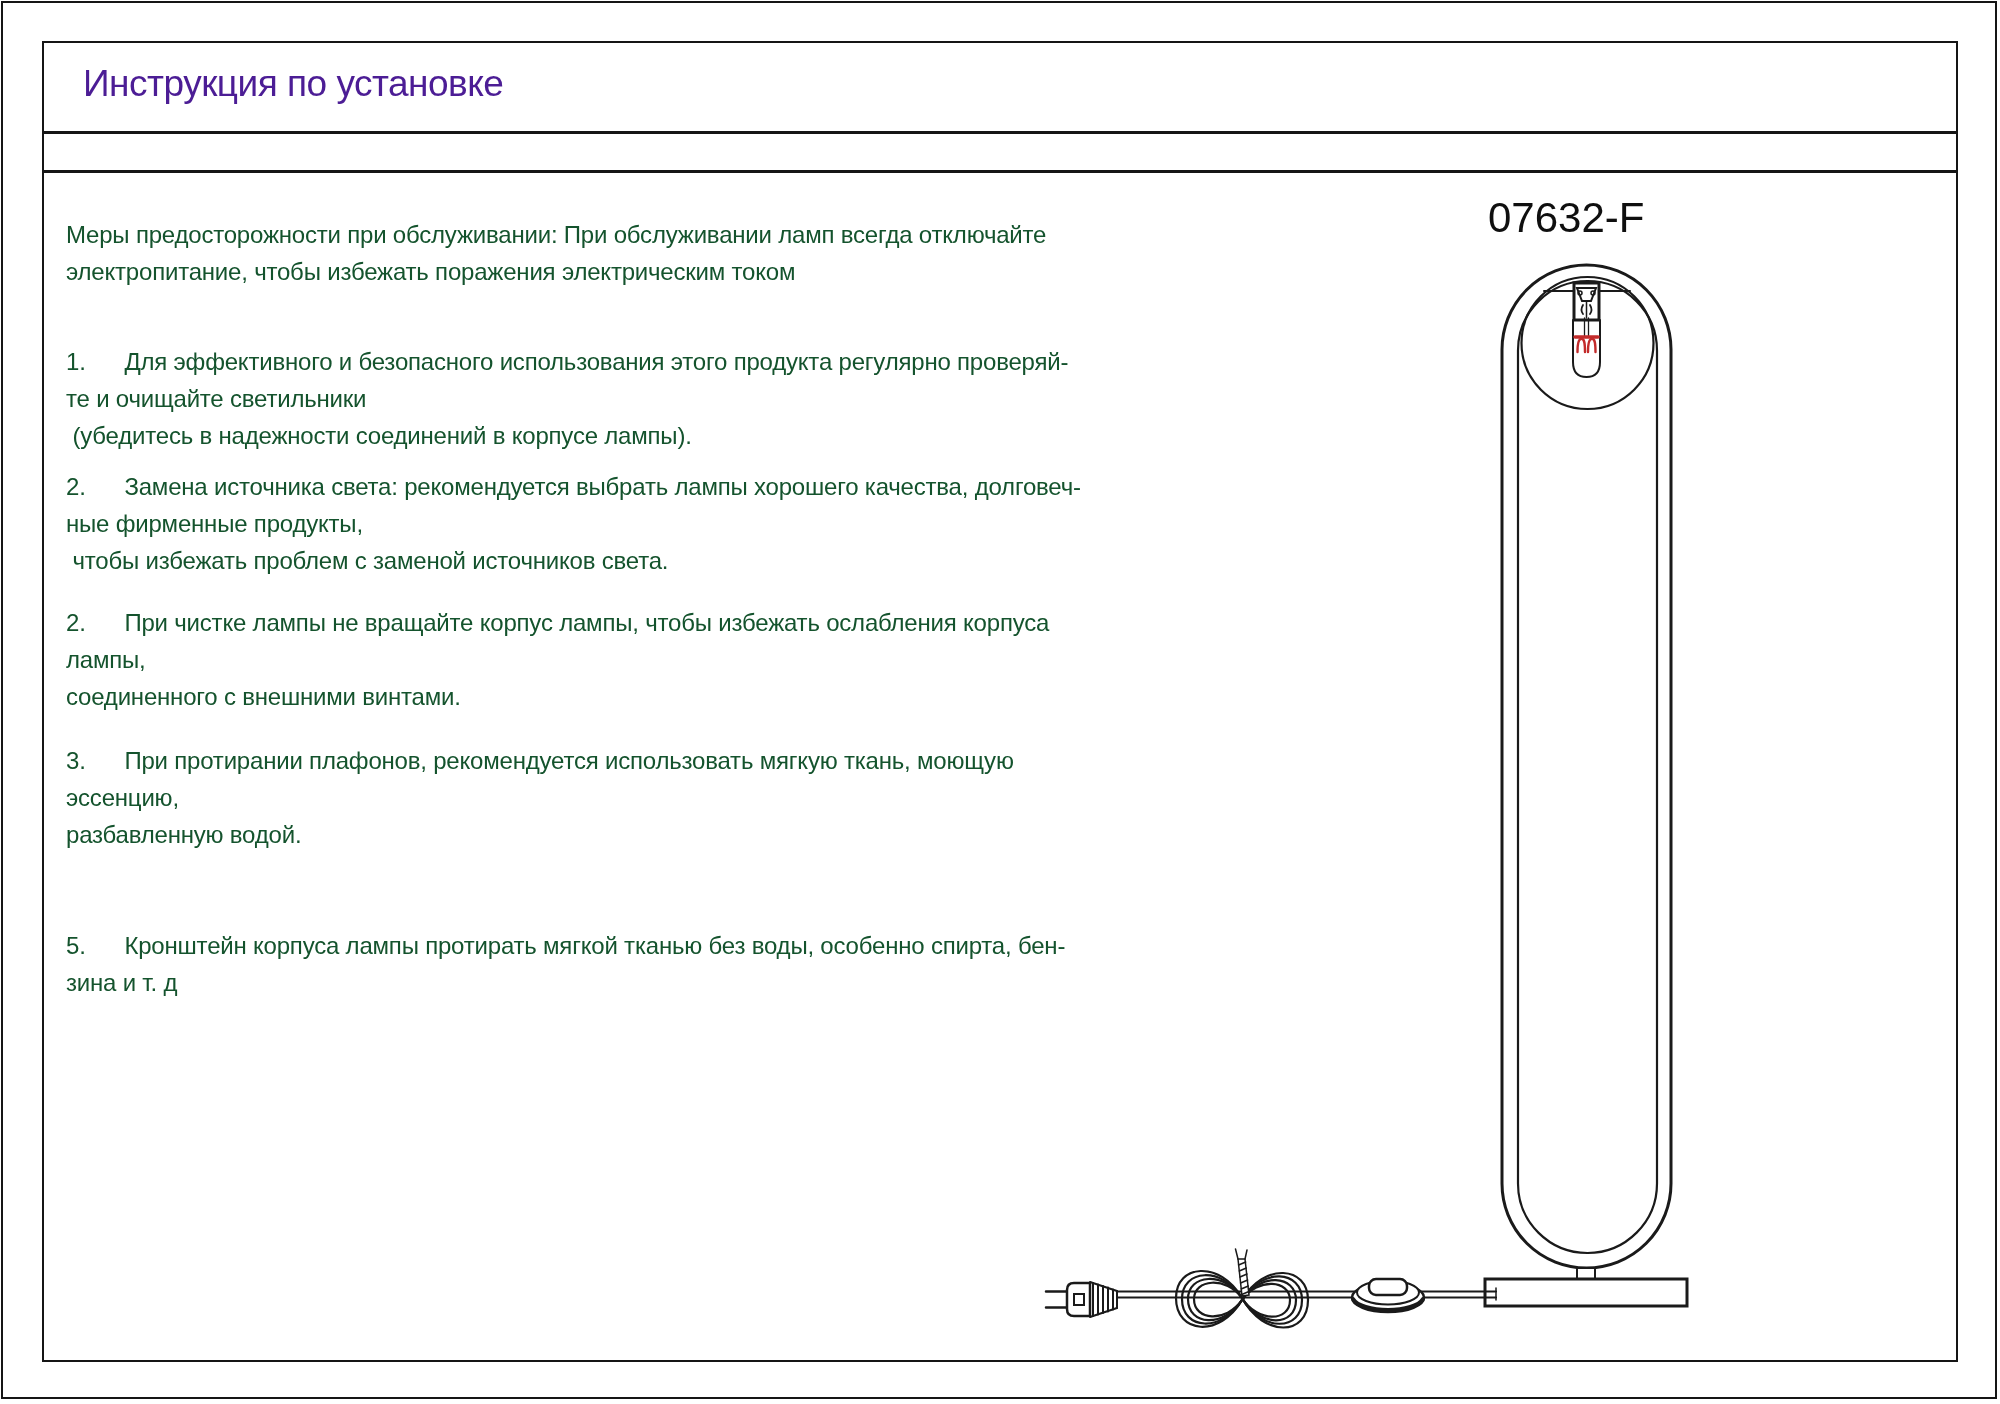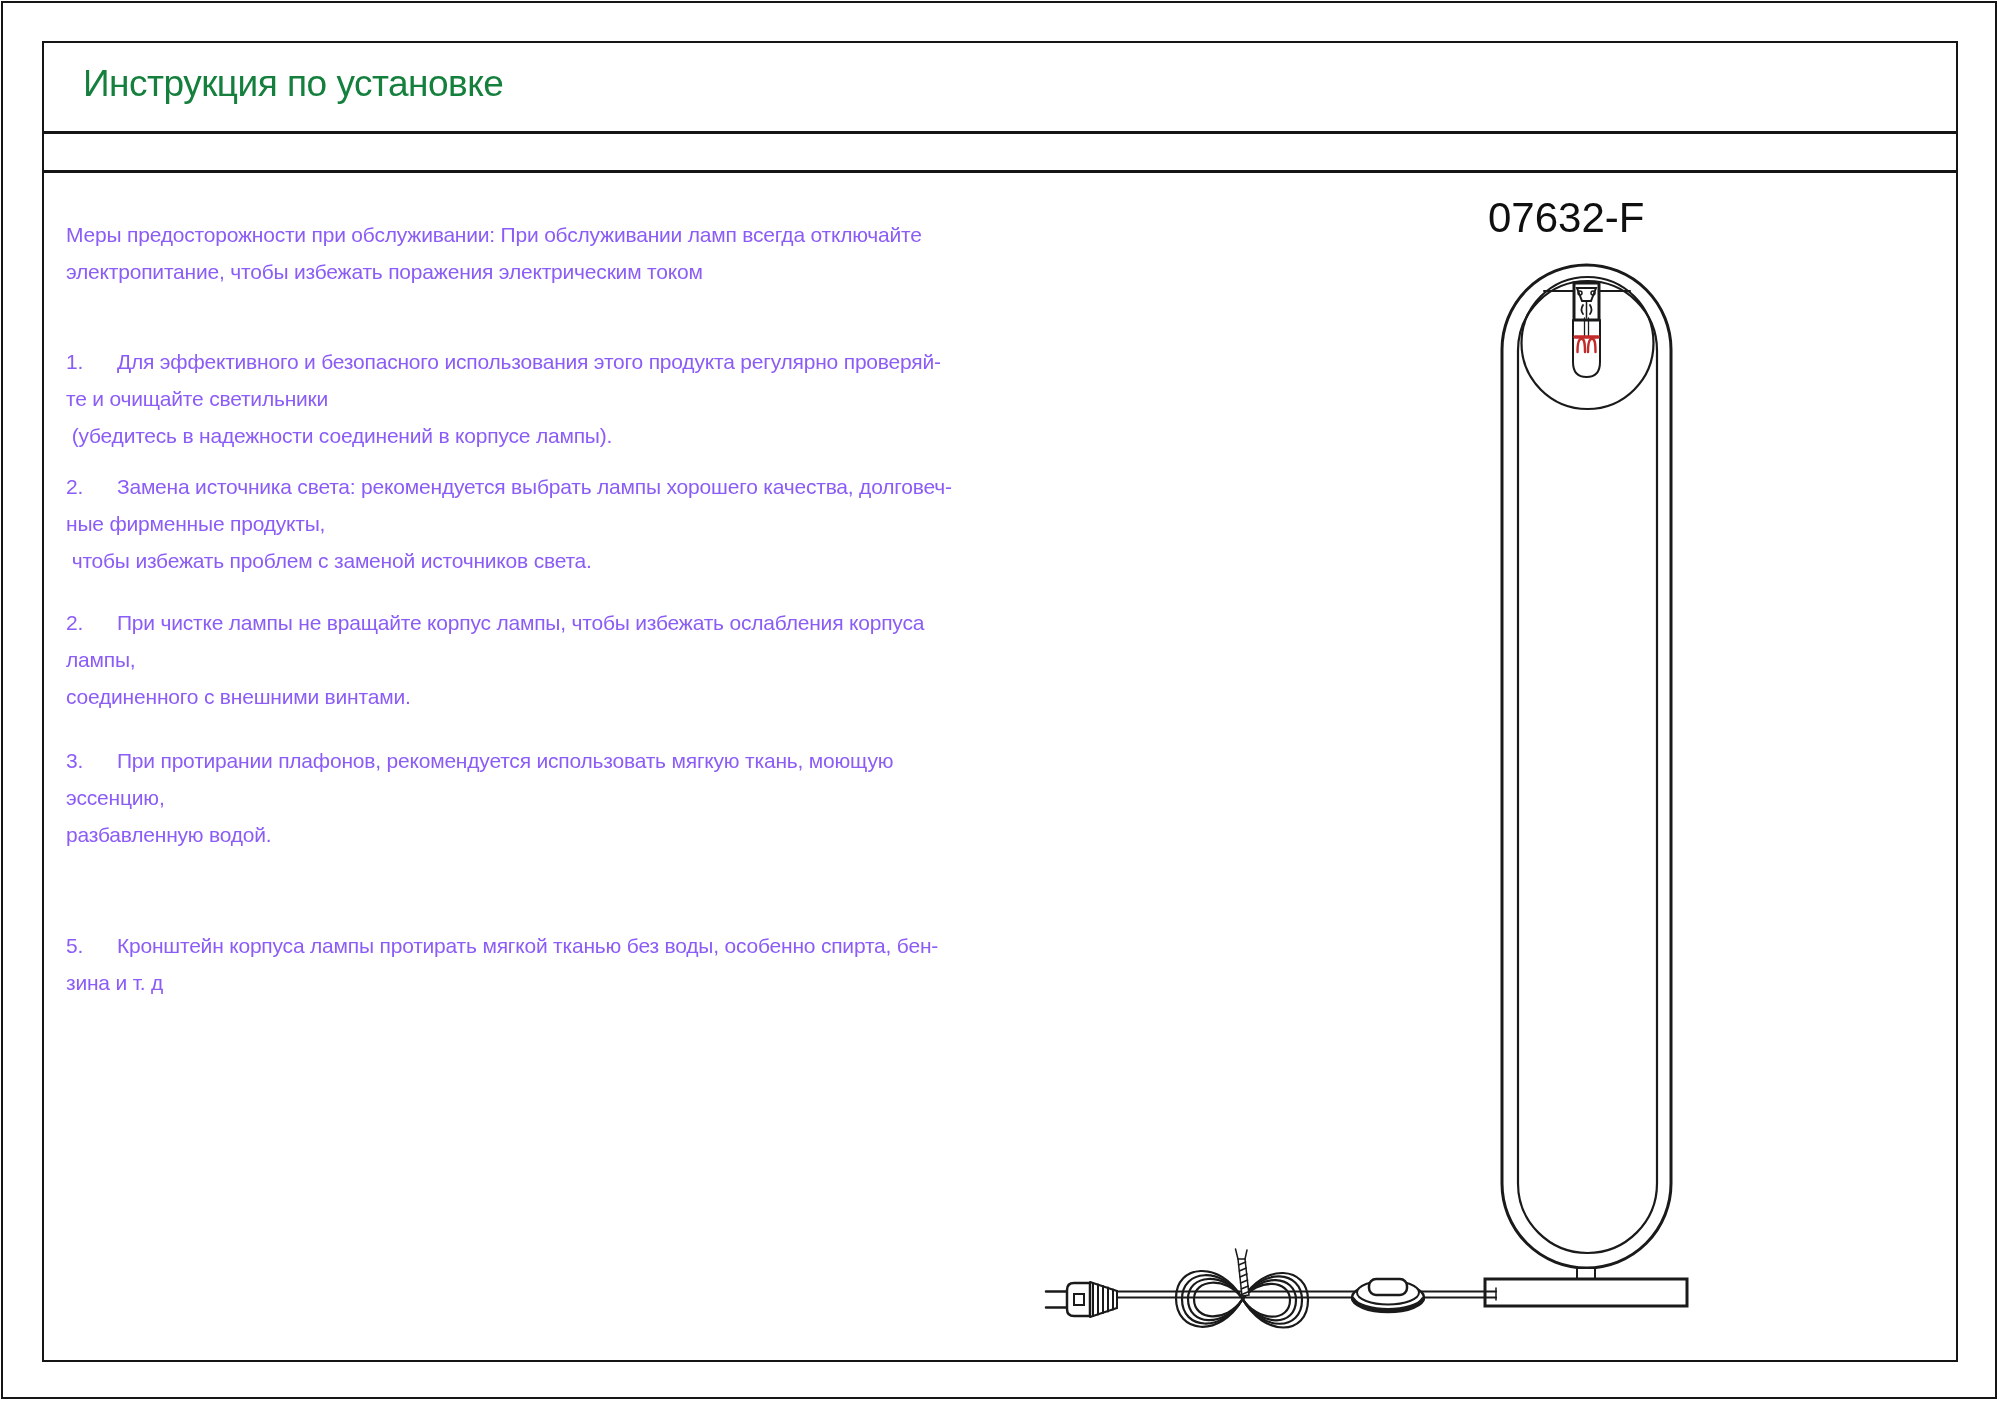--- a/index.html
+++ b/index.html
@@ -5,26 +5,26 @@
   html,body{margin:0;padding:0}
   body{
     position:relative;width:2000px;height:1404px;background:#ffffff;
     font-family:"Liberation Sans",sans-serif;color:#161616;overflow:hidden;
   }
   .outer-border{position:absolute;left:1px;top:1px;width:1992px;height:1394px;border:2px solid #151515}
   .frame{position:absolute;left:42px;top:41px;width:1912px;height:1317px;border:2px solid #151515}
   .rule{position:absolute;left:42px;width:1916px;height:3px;background:#151515}
   #rule1{top:131px}
   #rule2{top:170px}
-  .title{position:absolute;left:83px;top:63px;font-size:37px;letter-spacing:-0.5px;color:#15803d}
+  .title{position:absolute;left:83px;top:63px;font-size:37px;letter-spacing:-0.5px;color:#4c1d95}
   .model{position:absolute;left:1488px;top:194px;font-size:42px;color:#0f0f0f}
   .para{
     position:absolute;left:66px;width:1260px;
-    font-size:21px;line-height:37px;letter-spacing:-0.2px;
-    white-space:pre-wrap;color:#8b5cf6;
+    font-size:24px;line-height:37px;letter-spacing:-0.2px;
+    white-space:pre-wrap;color:#14532d;
   }
   #p-warning{top:216px}
   #p-item1{top:343px}
   #p-item2{top:468px}
   #p-item3{top:604px}
   #p-item4{top:742px}
   #p-item5{top:927px}
   .diagram{position:absolute;left:1000px;top:255px}
 </style>
 </head>

